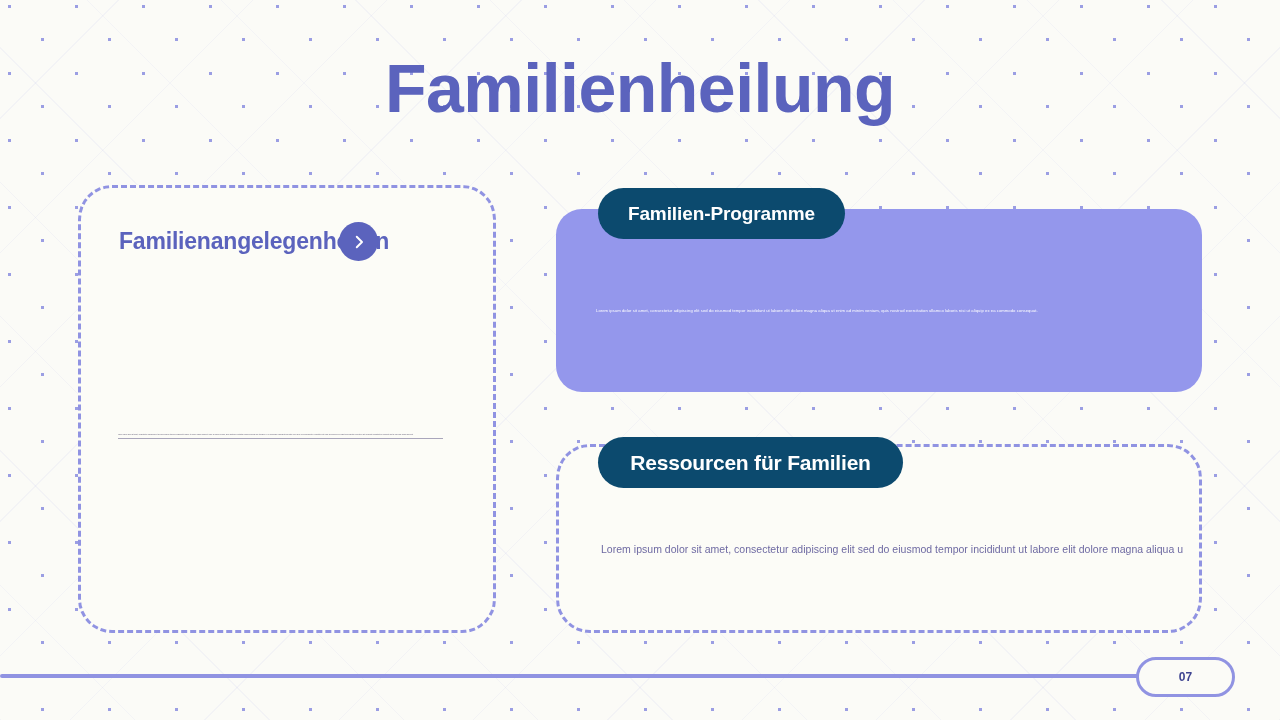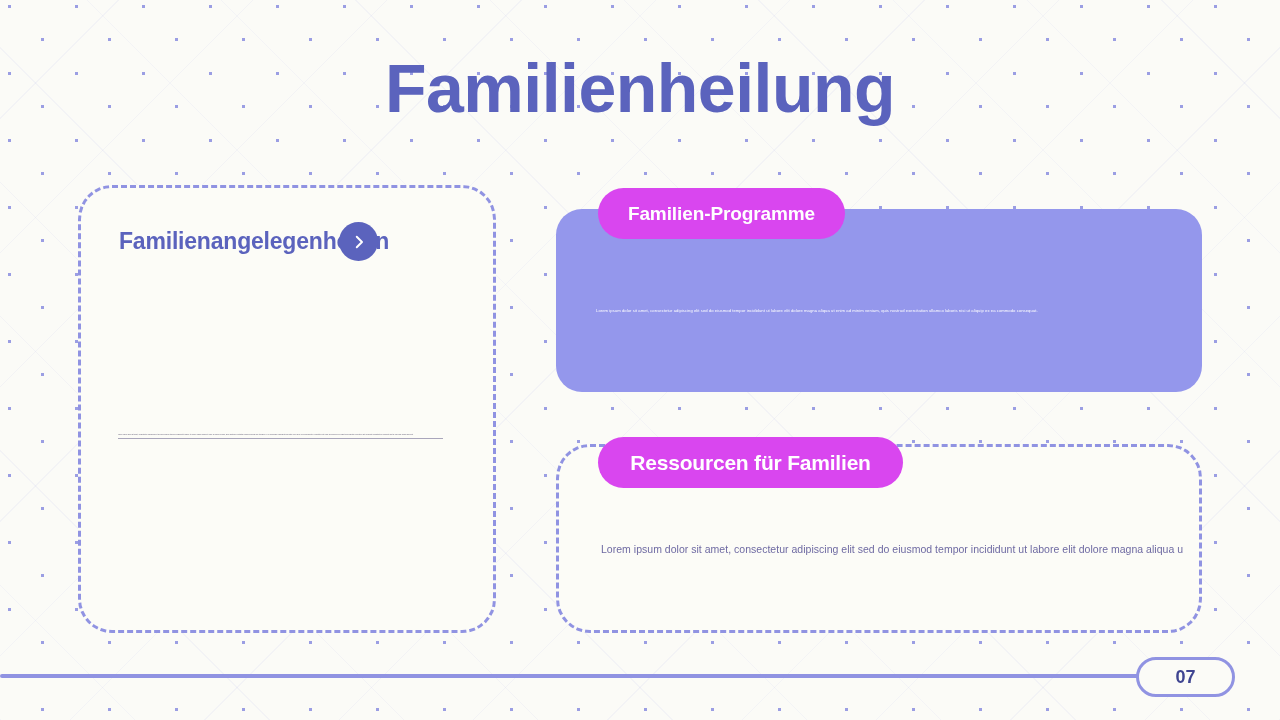--- a/index.html
+++ b/index.html
@@ -132,21 +132,21 @@
     color: #ffffff;
     letter-spacing: 0.05px;
   }
 
   
   .pill {
     position: absolute;
     display: flex;
     align-items: center;
     justify-content: center;
-    background-color: #d946ef;
+    background-color: #0c4a6e;
     border-radius: 26px;
     color: #ffffff;
     font-weight: 700;
     white-space: nowrap;
     box-sizing: border-box;
   }
   #pill-programme {
     left: 598px;
     top: 188px;
     width: 247px;
@@ -198,21 +198,21 @@
     left: 1136px;
     top: 657px;
     width: 99px;
     height: 40px;
     border: 3px solid #9093e2;
     border-radius: 21px;
     background-color: #fbfbf7;
     display: flex;
     align-items: center;
     justify-content: center;
-    font-size: 18px;
+    font-size: 12px;
     font-weight: 700;
     color: #3f4591;
     box-sizing: border-box;
     text-align: center;
   }
 </style>
 </head>
 <body>
 
 <div id="slide">

